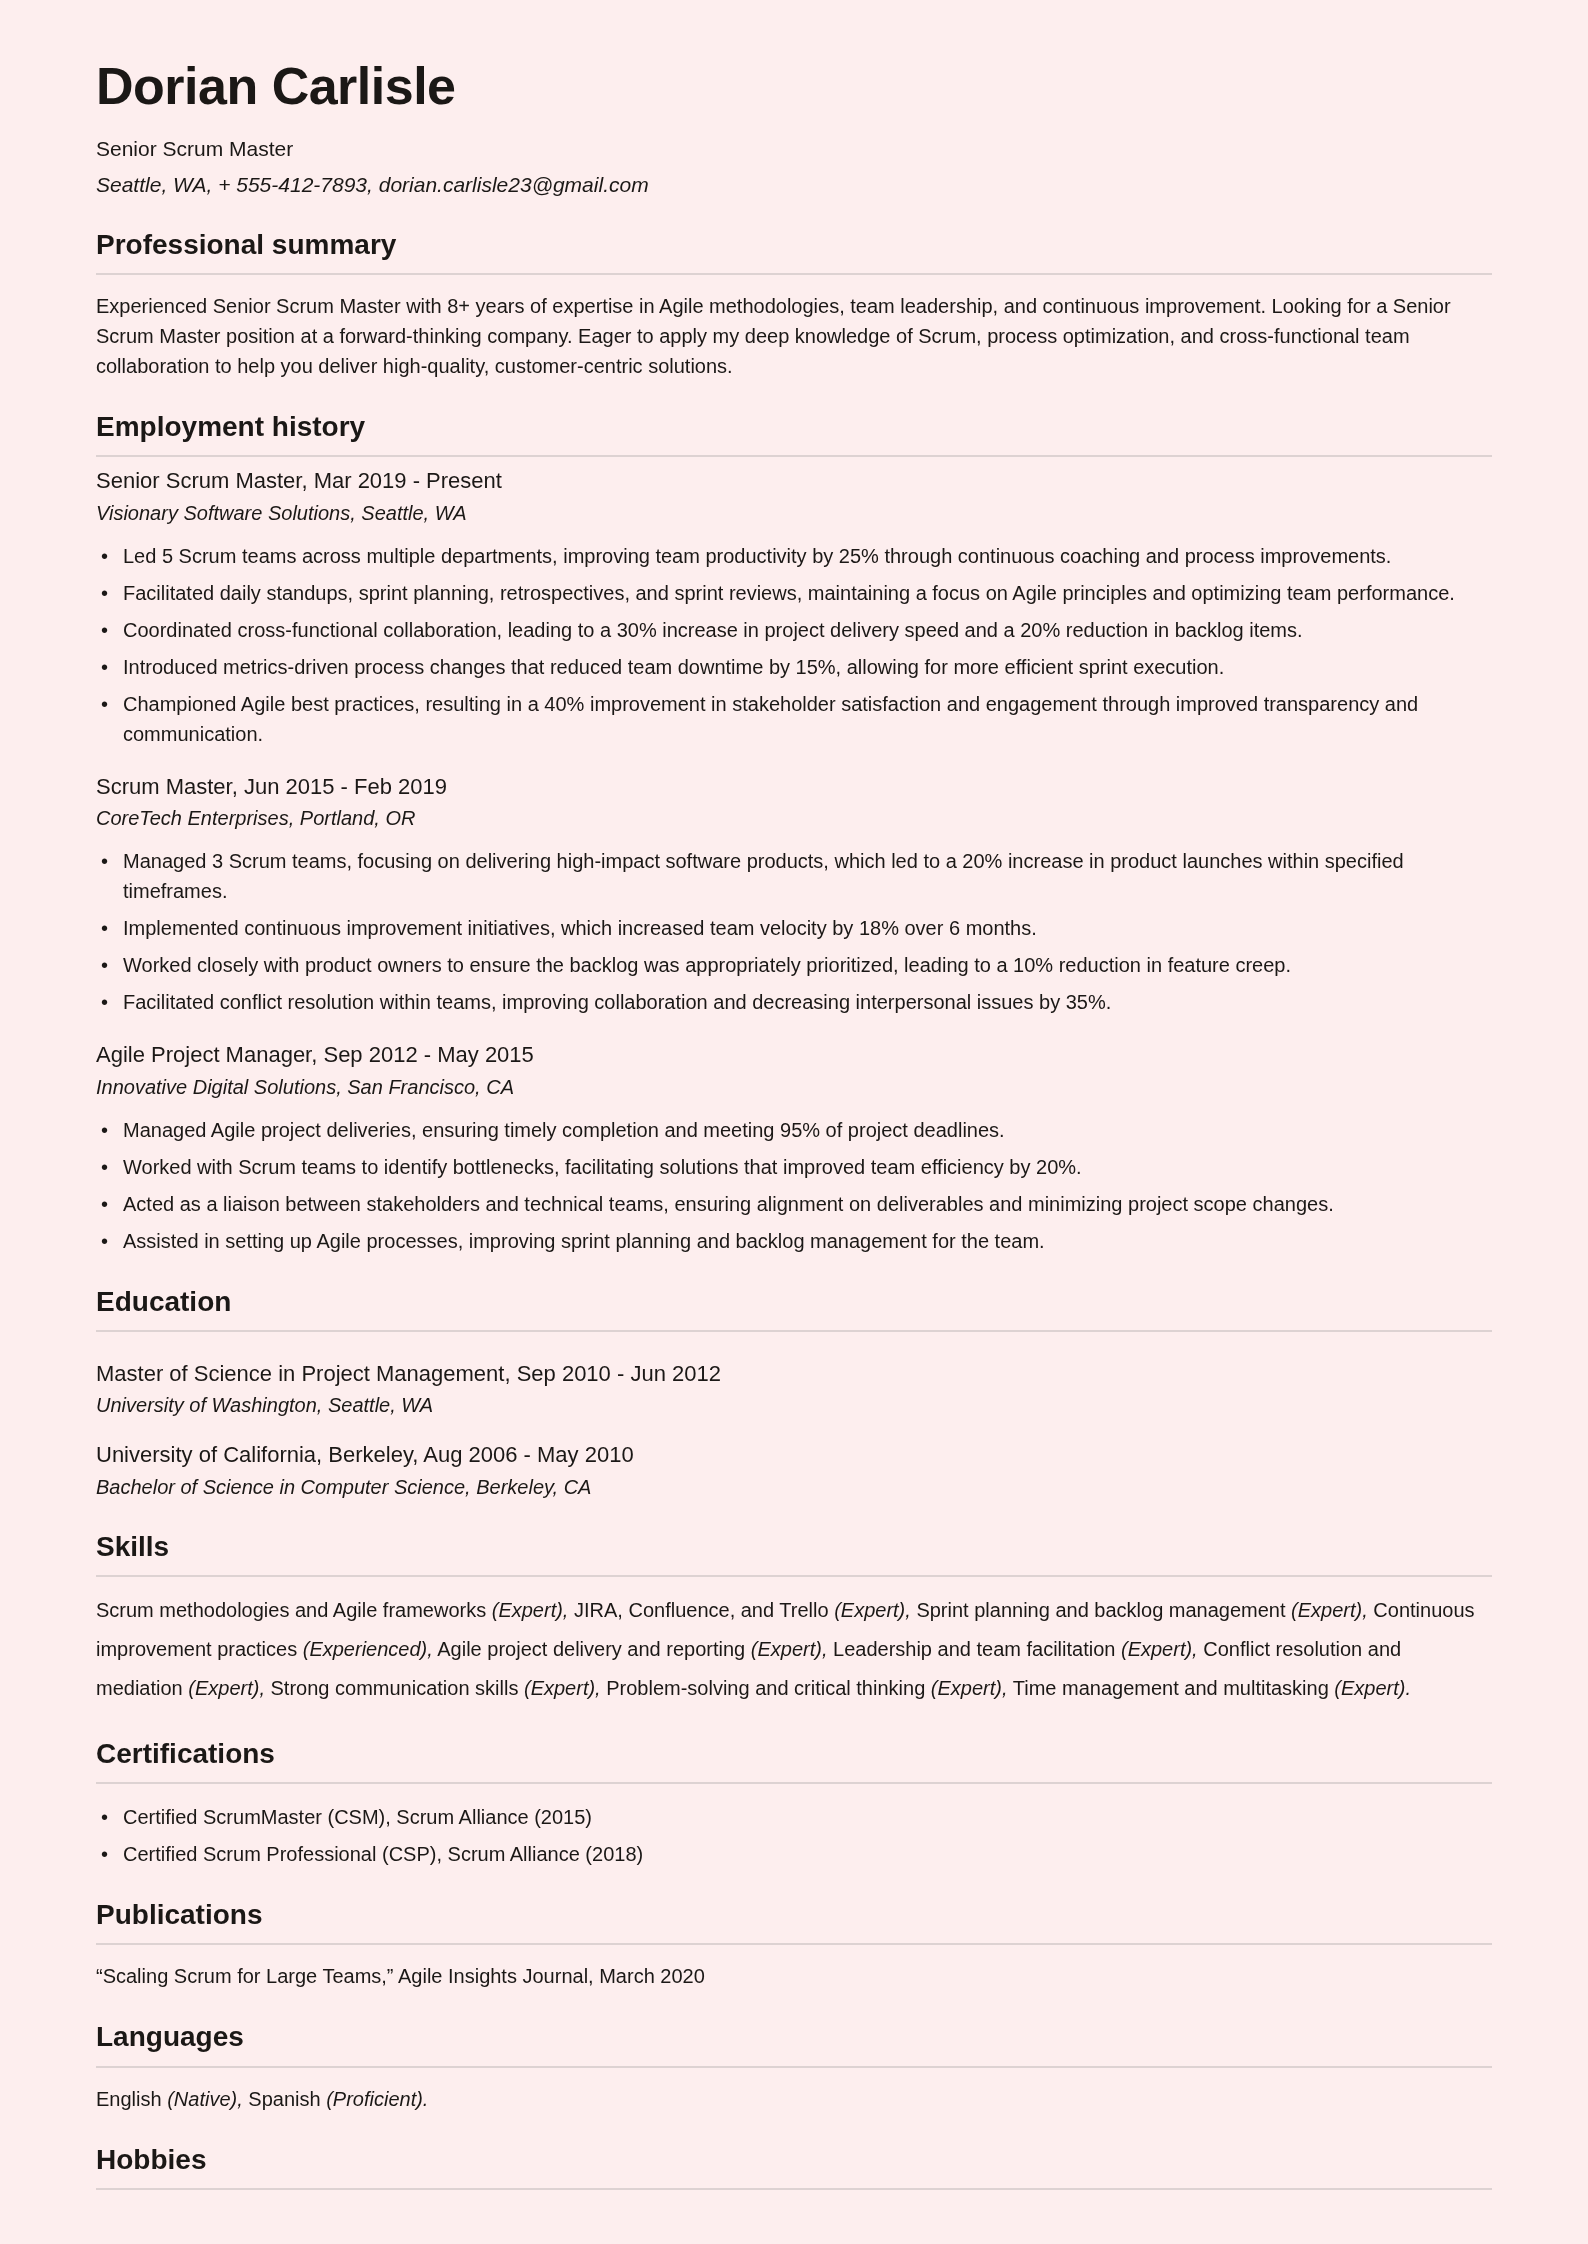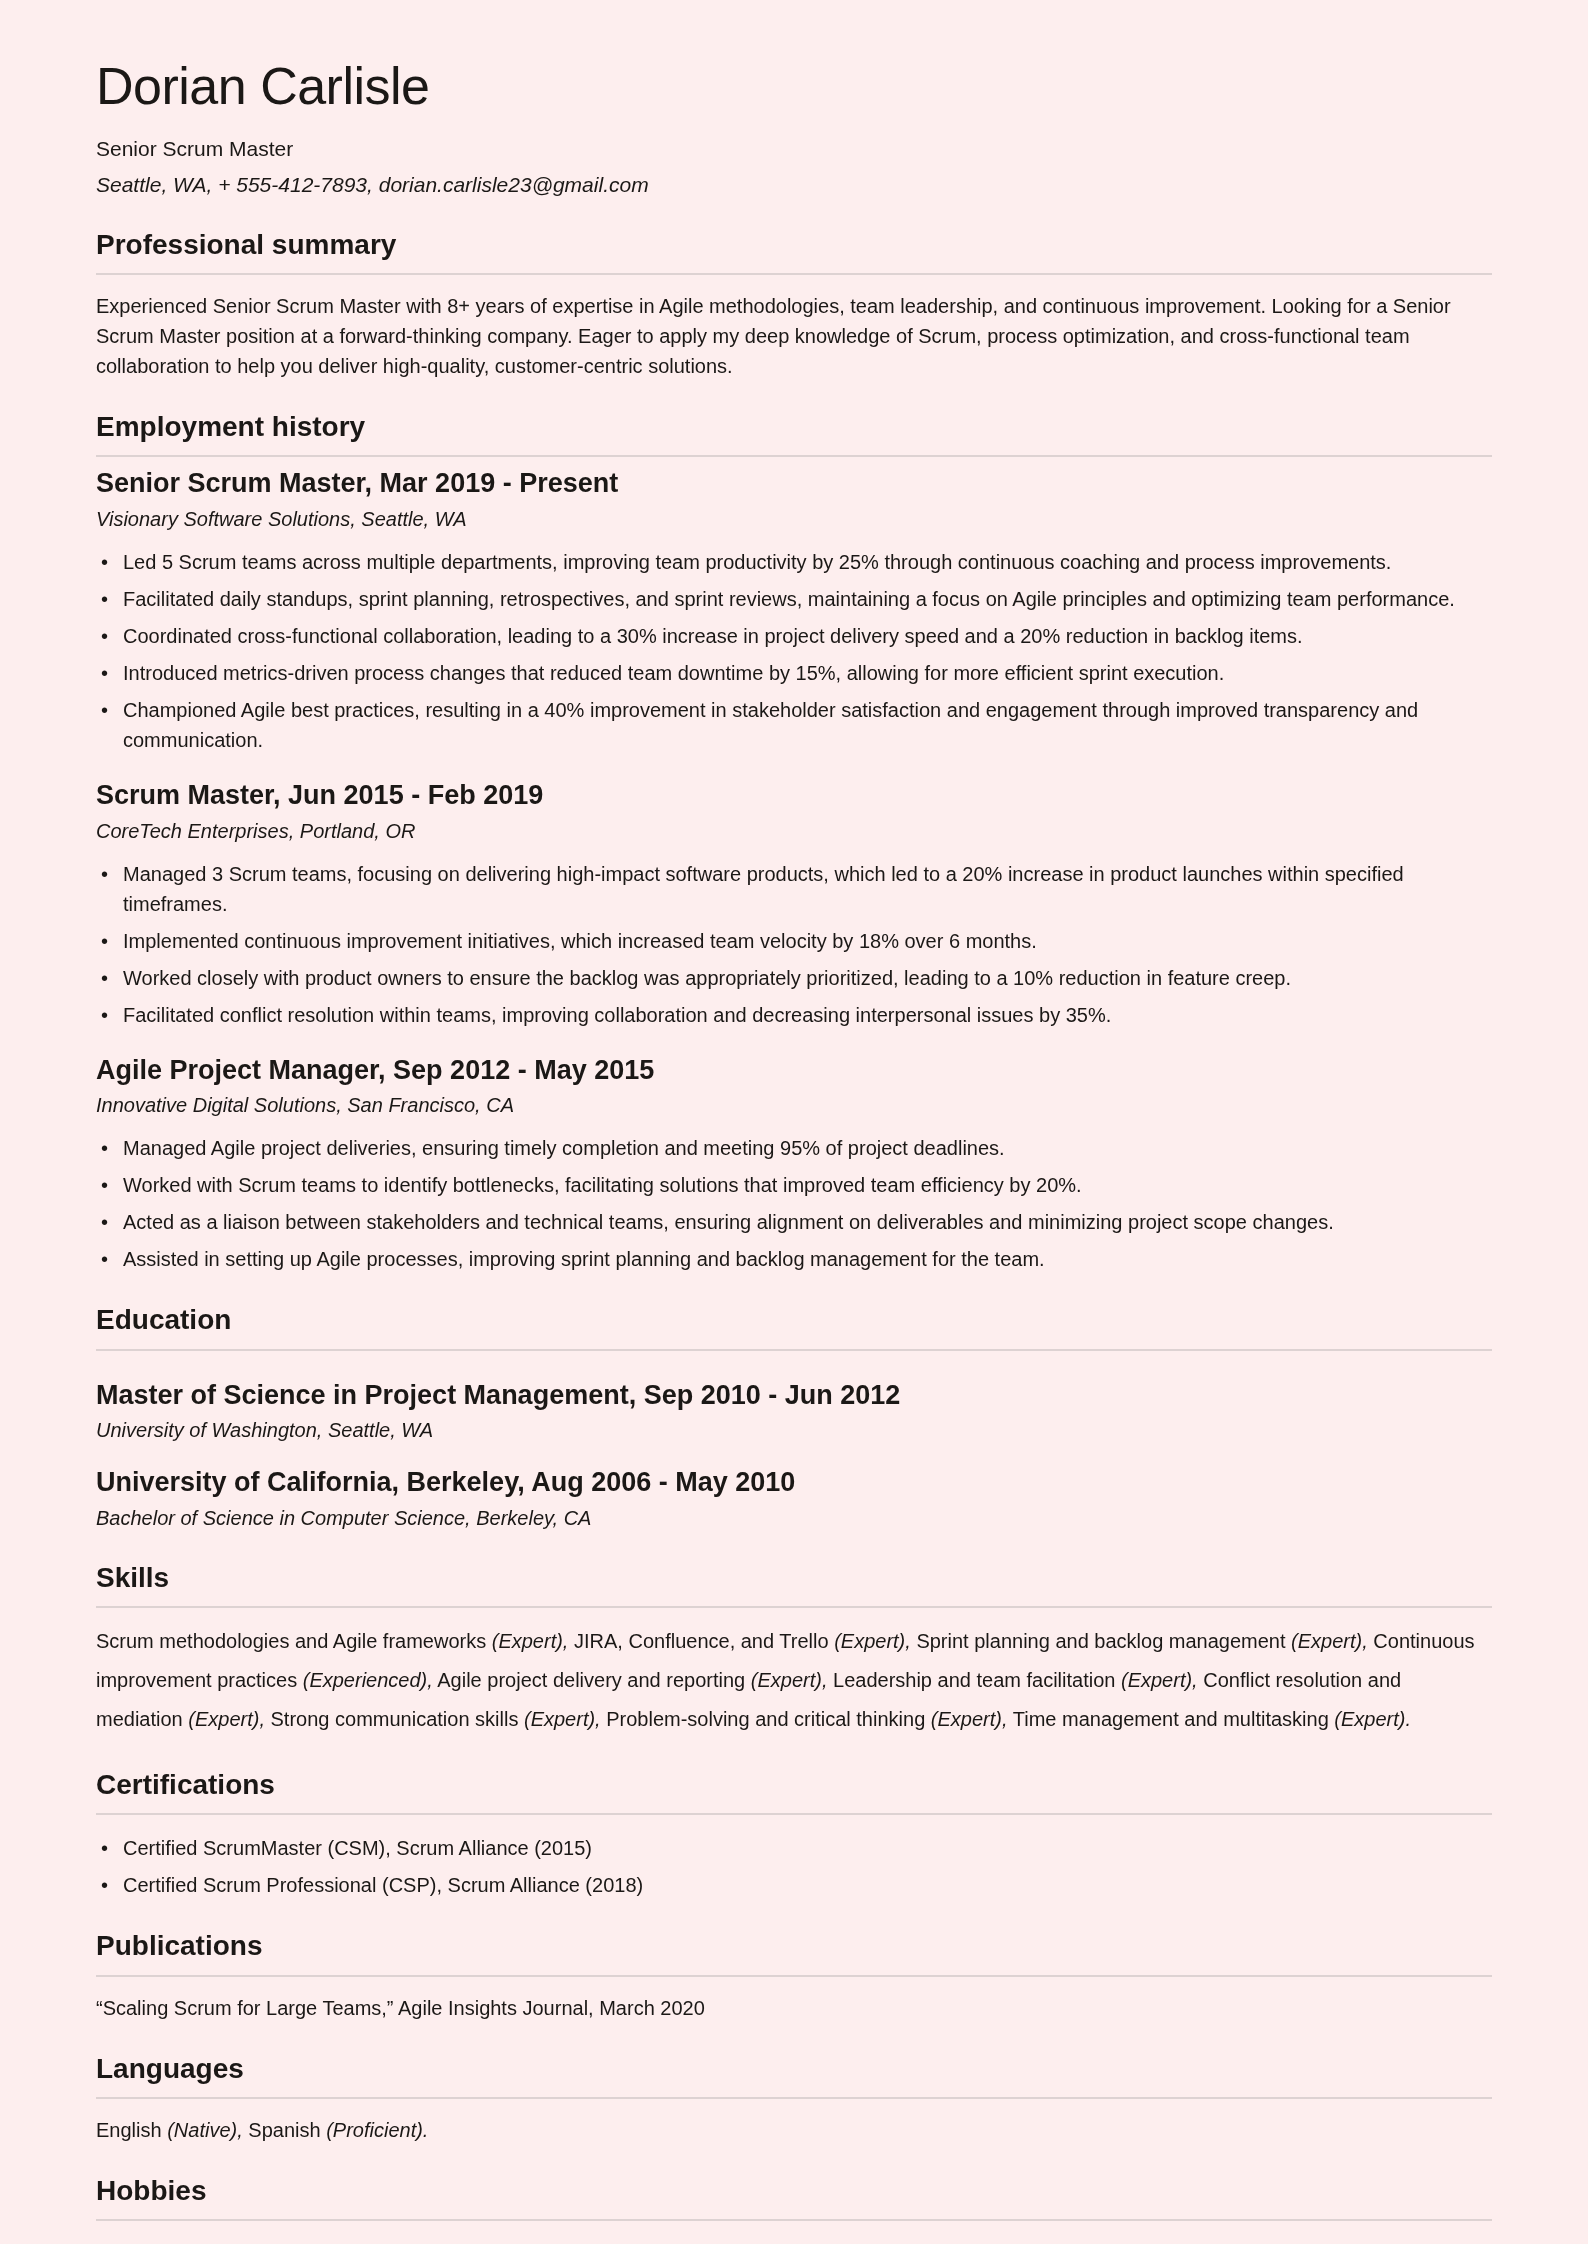--- a/index.html
+++ b/index.html
@@ -12,21 +12,21 @@
     overflow: hidden;
   }
   .page {
     box-sizing: border-box;
     width: 1588px;
     height: 2244px;
     padding: 58px 96px 40px 96px;
   }
   .name {
     font-size: 52px;
-    font-weight: normal;
+    font-weight: bold;
     letter-spacing: -0.5px;
     margin: 0 0 20px 0;
     line-height: 1.1;
   }
   .role {
     font-size: 21px;
     margin: 0 0 9px 0;
     line-height: 1.3;
   }
   .contact {
@@ -44,22 +44,22 @@
     line-height: 1.15;
   }
   .body-text {
     font-size: 20px;
     line-height: 1.5;
     margin: 16px 0 0 0;
   }
   .job { margin-top: 24px; }
   .job:first-of-type { margin-top: 10px; }
   .job-title, .edu-title {
-    font-size: 27px;
-    font-weight: bold;
+    font-size: 22px;
+    font-weight: normal;
     margin: 0;
     line-height: 1.25;
   }
   .job-company, .edu-sub {
     font-size: 20px;
     font-style: italic;
     margin: 5px 0 0 0;
     line-height: 1.35;
   }
   ul.bullets {

